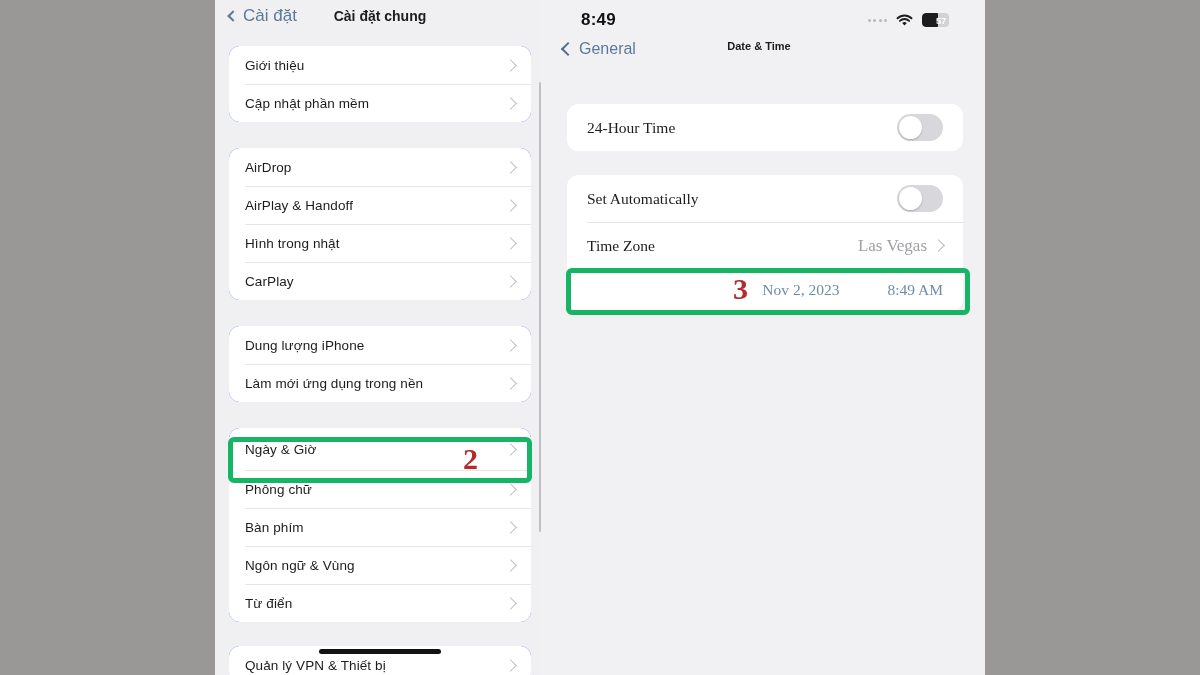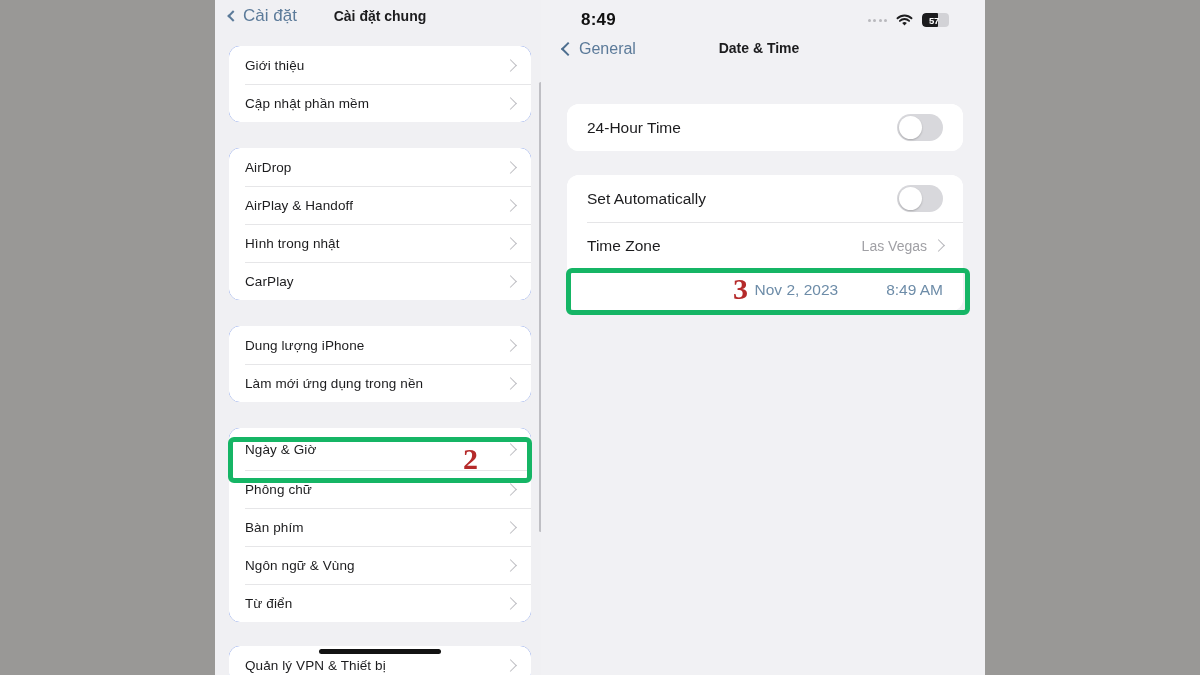--- a/index.html
+++ b/index.html
@@ -127,52 +127,52 @@
     position:relative; width:27px; height:14px;
     border-radius:4px; background:#d2d2d6; overflow:hidden;
     display:flex; align-items:center;
   }
   .batt-fill {
     position:absolute; left:0; top:0; bottom:0; width:58%;
     background:#1c1c1e; border-radius:4px 1px 1px 4px;
   }
   .batt-num {
     position:relative; z-index:2; color:#fff;
-    font-size:9.5px; font-weight:bold; padding-left:7px;
+    font-size:9.5px; font-weight:bold; padding-left:14px;
     letter-spacing:-.2px;
   }
 
   .r-navbar {
     position:relative; height:42px;
     display:flex; align-items:flex-start; padding:0 18px;
   }
   .r-back { display:flex; align-items:center; gap:6px; color:#5b7a99; font-size:16px; }
   .r-back-arrow {
     width:10px; height:10px;
     border-left:2.4px solid #4d6e8f;
     border-bottom:2.4px solid #4d6e8f;
     transform:rotate(45deg);
   }
   .r-title {
     position:absolute; left:0; right:12px; text-align:center;
-    font-size:14px; font-weight:bold; color:#1c1c1e;
+    font-size:11px; font-weight:bold; color:#1c1c1e;
     pointer-events:none;
   }
 
-  .r-card { background:#fff; border-radius:12px; margin:0 22px; overflow:hidden; }
+  .r-card { background:#fff; border-radius:12px; margin:0 22px; overflow:hidden;font-family:Liberation Serif, serif; }
   .r-row {
     position:relative; display:flex; align-items:center;
     padding:0 20px; min-height:47px; background:#fff;
   }
   .r-row + .r-row::before {
     content:""; position:absolute; left:20px; right:0; top:0;
     height:1px; background:#e5e5e7;
   }
   .r-label { flex:1; font-size:15.5px; color:#1c1c1e; }
-  .r-value { font-size:14px; color:#a0a0a5; margin-right:7px; }
+  .r-value { font-size:17px; color:#a0a0a5; margin-right:7px; }
   .r-chev {
     width:9px; height:9px;
     border-right:1.8px solid #b5b5ba;
     border-top:1.8px solid #b5b5ba;
     transform:rotate(45deg);
   }
 
   .toggle {
     width:46px; height:27px; border-radius:14px;
     background:#d8d8dc; position:relative; flex:0 0 auto;

